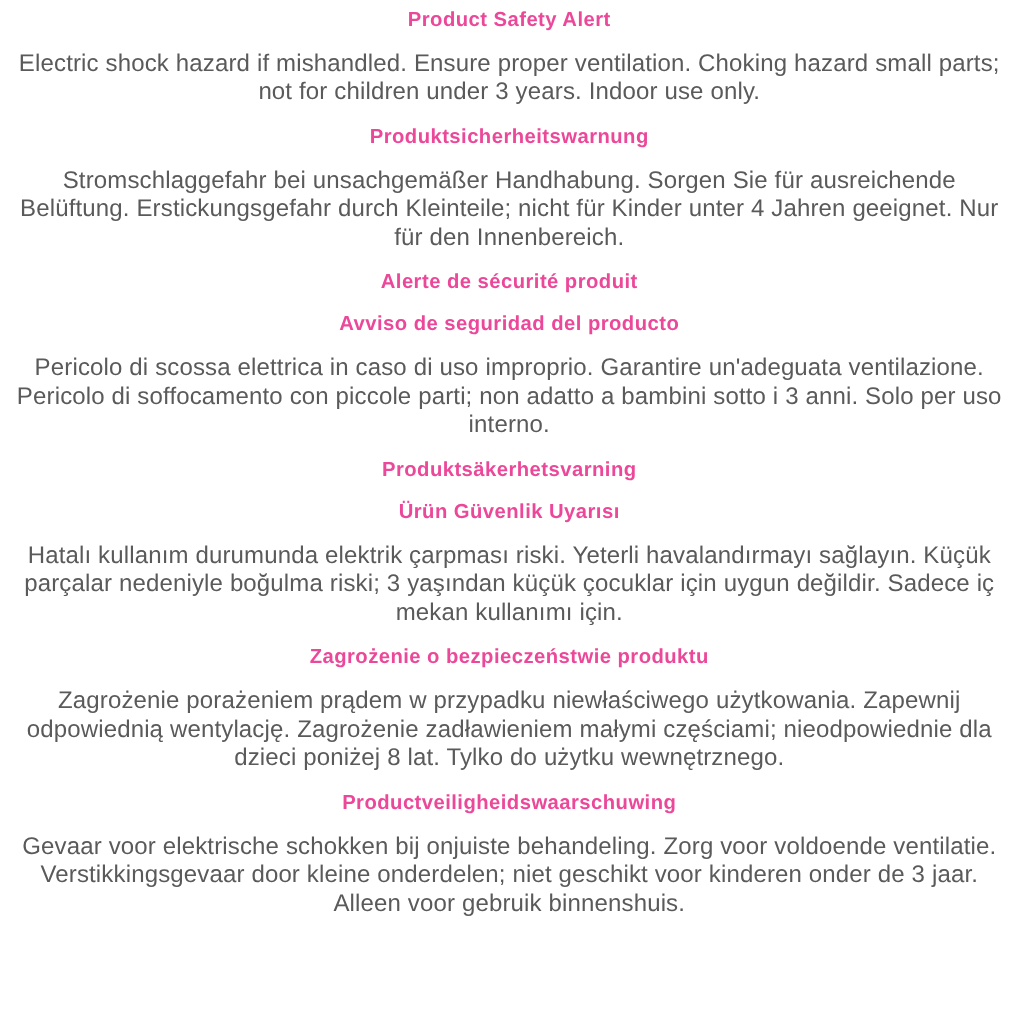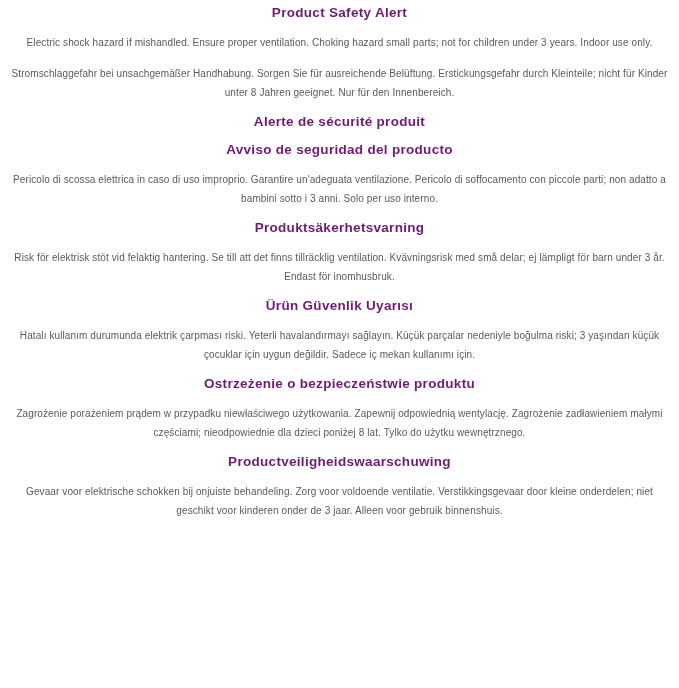--- a/index.html
+++ b/index.html
@@ -20,71 +20,71 @@
     text-align: center;
   }
   .safety-section {
     margin: 0;
   }
   .safety-section h2 {
     margin: 0 0 13px 0;
     font-size: 13.5px;
     line-height: 15px;
     font-weight: 700;
-    color: #701a75;
+    color: #ec4899;
     letter-spacing: 0.3px;
   }
   .safety-section p {
     margin: 0 auto 12px auto;
     max-width: 665px;
-    font-size: 10px;
+    font-size: 16px;
     line-height: 19px;
     font-weight: 400;
     color: #5a5a5a;
     letter-spacing: 0.1px;
   }
 </style>
 </head>
 <body>
 
 <div class="doc">
 
   <section class="safety-section">
     <h2>Product Safety Alert</h2>
     <p>Electric shock hazard if mishandled. Ensure proper ventilation. Choking hazard small parts; not for children under 3 years. Indoor use only.</p>
   </section>
 
   <section class="safety-section">
-    <p>Stromschlaggefahr bei unsachgemäßer Handhabung. Sorgen Sie für ausreichende Belüftung. Erstickungsgefahr durch Kleinteile; nicht für Kinder unter 8 Jahren geeignet. Nur für den Innenbereich.</p>
+    <h2>Produktsicherheitswarnung</h2>
+    <p>Stromschlaggefahr bei unsachgemäßer Handhabung. Sorgen Sie für ausreichende Belüftung. Erstickungsgefahr durch Kleinteile; nicht für Kinder unter 4 Jahren geeignet. Nur für den Innenbereich.</p>
   </section>
 
   <section class="safety-section">
     <h2>Alerte de sécurité produit</h2>
   </section>
 
   <section class="safety-section">
     <h2>Avviso de seguridad del producto</h2>
   </section>
 
   <section class="safety-section">
     <p>Pericolo di scossa elettrica in caso di uso improprio. Garantire un'adeguata ventilazione. Pericolo di soffocamento con piccole parti; non adatto a bambini sotto i 3 anni. Solo per uso interno.</p>
   </section>
 
   <section class="safety-section">
     <h2>Produktsäkerhetsvarning</h2>
-    <p>Risk för elektrisk stöt vid felaktig hantering. Se till att det finns tillräcklig ventilation. Kvävningsrisk med små delar; ej lämpligt för barn under 3 år. Endast för inomhusbruk.</p>
   </section>
 
   <section class="safety-section">
     <h2>Ürün Güvenlik Uyarısı</h2>
     <p>Hatalı kullanım durumunda elektrik çarpması riski. Yeterli havalandırmayı sağlayın. Küçük parçalar nedeniyle boğulma riski; 3 yaşından küçük çocuklar için uygun değildir. Sadece iç mekan kullanımı için.</p>
   </section>
 
   <section class="safety-section">
-    <h2>Ostrzeżenie o bezpieczeństwie produktu</h2>
+    <h2>Zagrożenie o bezpieczeństwie produktu</h2>
     <p>Zagrożenie porażeniem prądem w przypadku niewłaściwego użytkowania. Zapewnij odpowiednią wentylację. Zagrożenie zadławieniem małymi częściami; nieodpowiednie dla dzieci poniżej 8 lat. Tylko do użytku wewnętrznego.</p>
   </section>
 
   <section class="safety-section">
     <h2>Productveiligheidswaarschuwing</h2>
     <p>Gevaar voor elektrische schokken bij onjuiste behandeling. Zorg voor voldoende ventilatie. Verstikkingsgevaar door kleine onderdelen; niet geschikt voor kinderen onder de 3 jaar. Alleen voor gebruik binnenshuis.</p>
   </section>
 
 </div>
 

